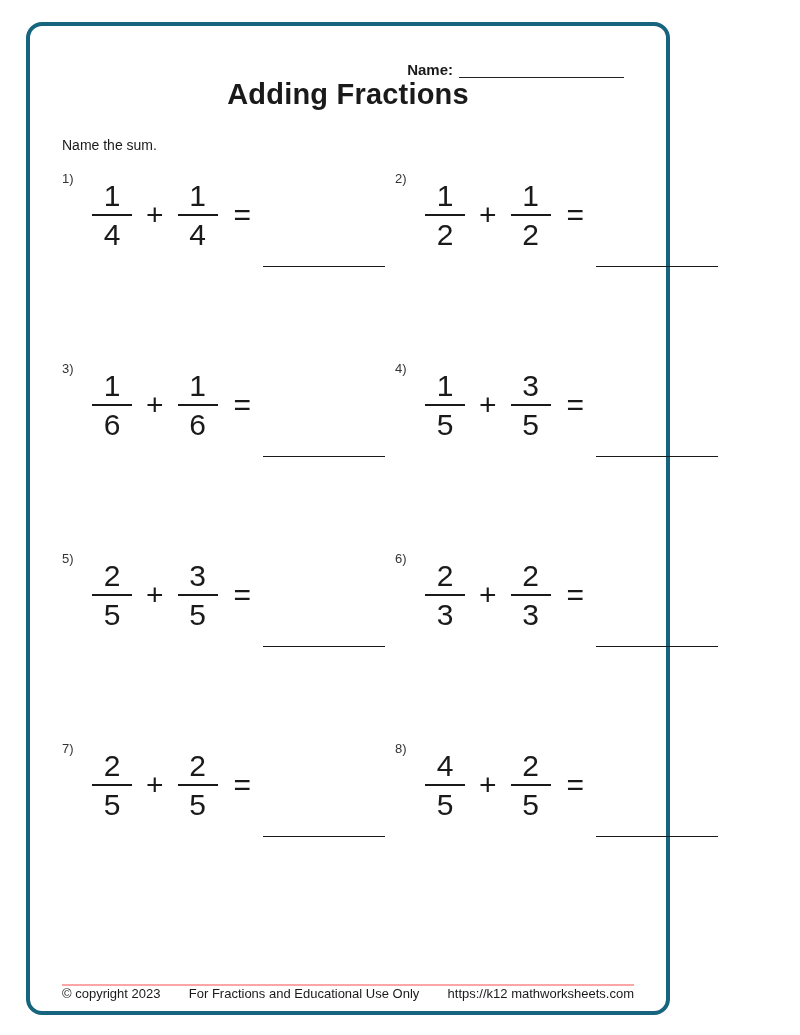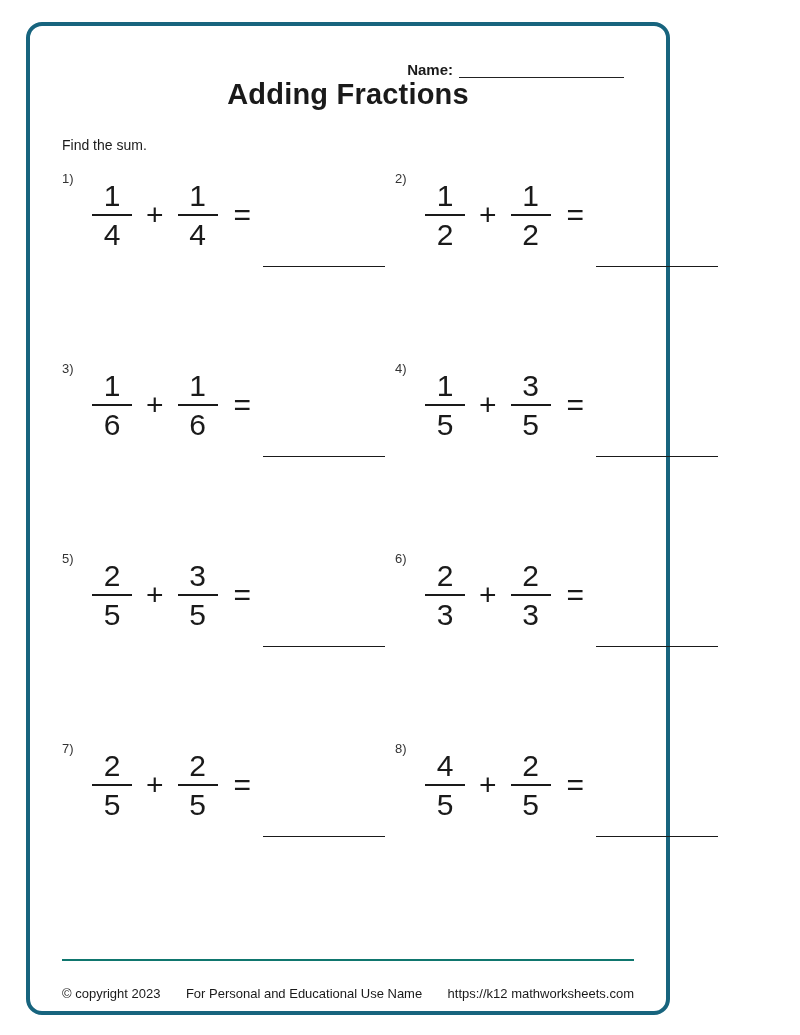--- a/index.html
+++ b/index.html
@@ -113,22 +113,22 @@
     border-bottom: 1.8px solid #1a1a1a;
     height: 10px;
     margin-bottom: -16px;
   }
   
   .footer {
     position: absolute;
     left: 36px;
     right: 36px;
     bottom: 14px;
-    border-top: 2px solid #0f766e;
-    padding-top: 25px;
+    border-top: 2px solid #fca5a5;
+    padding-top: 0;
     display: flex;
     justify-content: space-between;
     align-items: flex-end;
     font-size: 13px;
   }
   .footer .center-text { text-align: center; }
 </style>
 </head>
 <body>
 
@@ -137,21 +137,21 @@
 
   <div class="content">
 
     <div class="name-row">
       <span class="name-label">Name:</span>
       <span class="name-line"></span>
     </div>
 
     <div class="title">Adding Fractions</div>
 
-    <div class="instruction">Find the sum.</div>
+    <div class="instruction">Name the sum.</div>
 
     <div class="problems">
 
       <div class="problem">
         <span class="pnum">1)</span>
         <div class="expr">
           <span class="frac">
             <span class="num">1</span>
             <span class="bar"></span>
             <span class="den">4</span>
@@ -297,18 +297,18 @@
           </span>
           <span class="op eq">=</span>
           <span class="answer-line"></span>
         </div>
       </div>
 
     </div>
 
     <div class="footer">
       <span>© copyright 2023</span>
-      <span class="center-text">For Personal and Educational Use Name</span>
+      <span class="center-text">For Fractions and Educational Use Only</span>
       <span>https://k12 mathworksheets.com</span>
     </div>
 
   </div>
 </div>
 
 </body></html>

